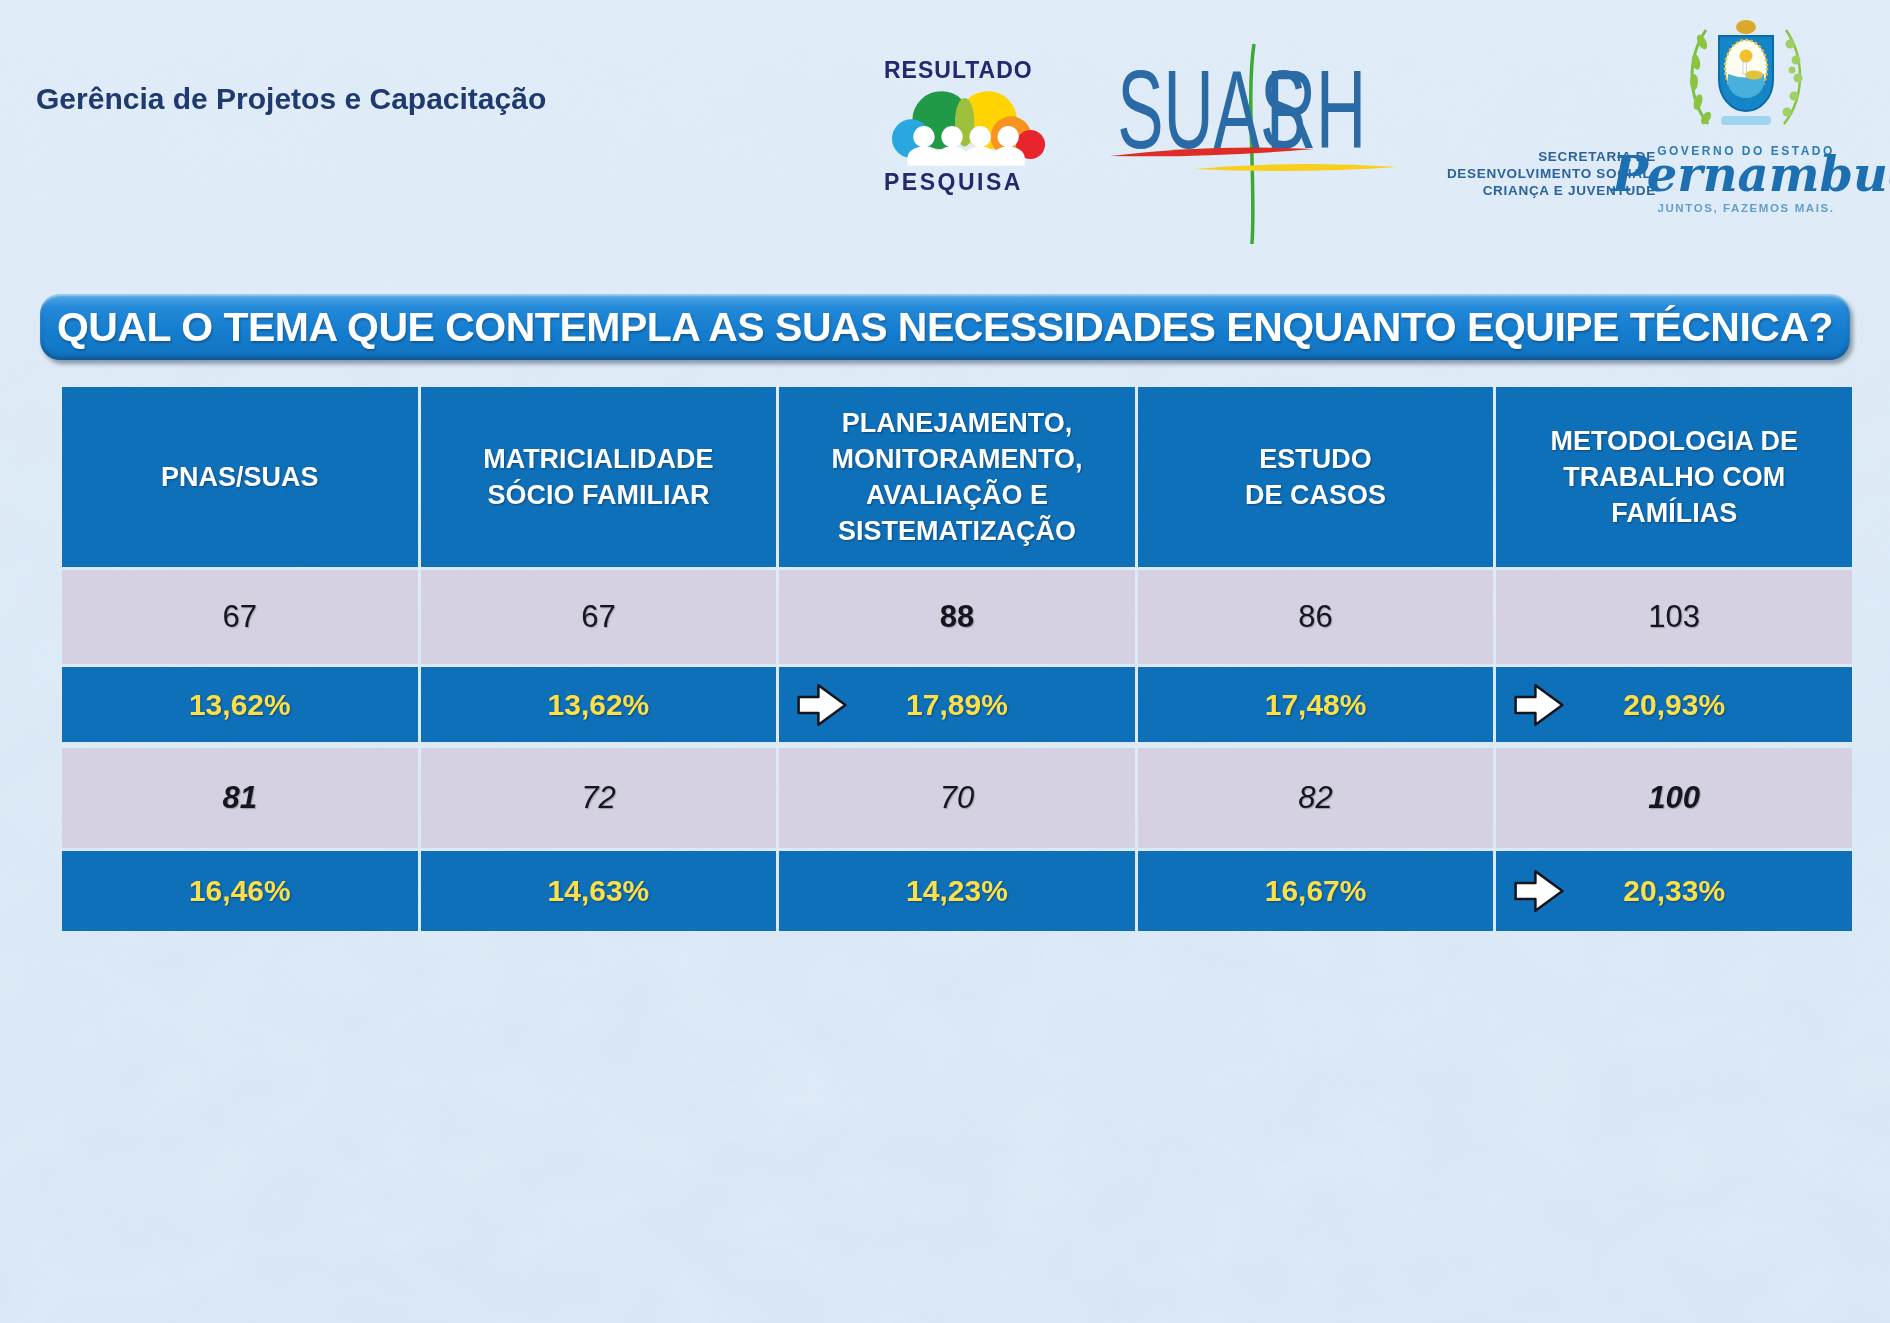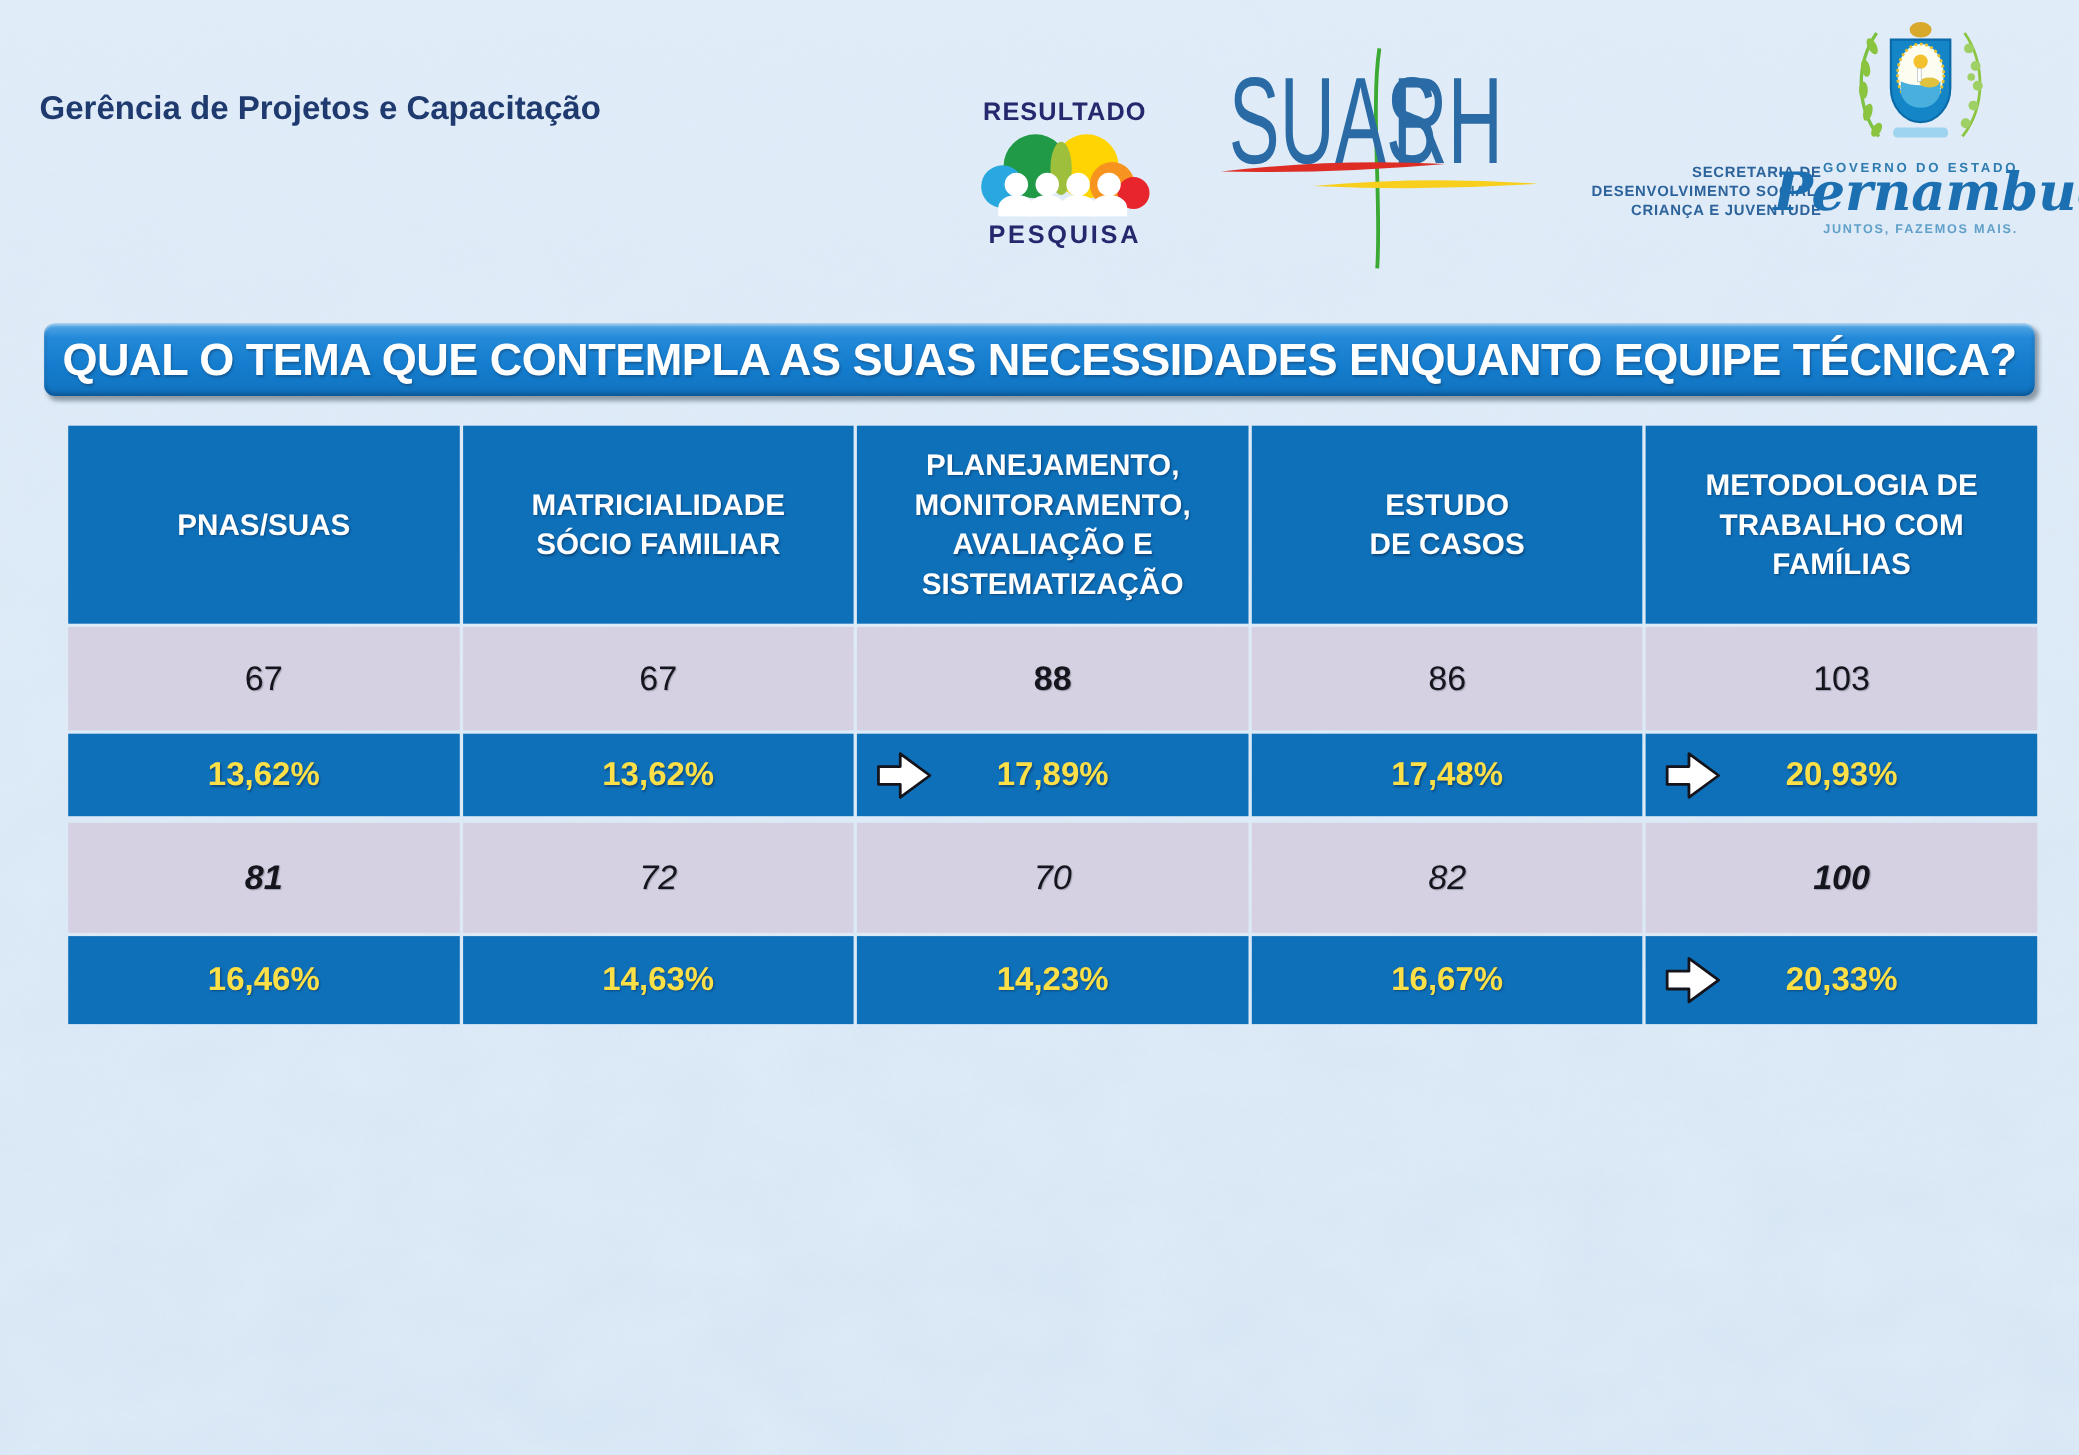--- a/index.html
+++ b/index.html
@@ -4,36 +4,36 @@
 <style>
   html,body{margin:0;padding:0;background:#c7d5e6;}
   .slide{position:relative;width:1890px;height:1323px;overflow:hidden;
          background:linear-gradient(180deg,#e0ebf7 0%,#d7e6f4 55%,#d3e3f3 100%);
          font-family:"Liberation Sans",sans-serif;}
   .bgtex{position:absolute;left:0;top:0;pointer-events:none;}
 
   
   .org{position:absolute;left:36px;top:78px;font-size:30px;font-weight:700;
        color:#1e3a6e;line-height:41px;}
-  .logo-res{position:absolute;left:884px;top:57px;width:168px;text-align:center;
-            color:#26276d;font-weight:700;margin-top:31px;}
+  .logo-res{position:absolute;left:884px;top:57px;width:168px;text-align:left;
+            color:#26276d;font-weight:700;}
   .logo-res .t{font-size:23px;letter-spacing:1px;}
   .logo-res .b{font-size:23px;letter-spacing:2.5px;}
   .logo-res svg{display:block;margin:4px auto 3px;}
   .suasrh{position:absolute;left:1106px;top:36px;}
   .secretaria{position:absolute;left:1426px;top:148px;width:230px;text-align:right;
               font-size:13.5px;font-weight:700;color:#2c639b;letter-spacing:.7px;line-height:17px;}
   .pe{position:absolute;left:1612px;top:12px;width:268px;text-align:center;}
   .pe .gov-label{font-size:12px;color:#2e7cb0;letter-spacing:2.5px;font-weight:700;margin-top:2px;}
   .pe .name{font-family:"DejaVu Serif",serif;font-style:italic;font-weight:700;
             font-size:48px;color:#1c6fb0;line-height:48px;margin-top:-8px;}
   .pe .slogan{font-size:11.5px;color:#61a0c8;letter-spacing:1.6px;margin-top:4px;font-weight:700;}
 
   
-  .title-bar{position:absolute;left:40px;top:294px;width:1810px;height:66px;border-radius:10px;
+  .title-bar{position:absolute;left:40px;top:294px;width:1810px;height:66px;border-radius:20px;
      background:linear-gradient(180deg,#58a9e5 0%,#2389d9 20%,#147ccd 60%,#1173bf 100%);
      box-shadow:3px 4px 4px rgba(96,110,125,.65), inset 0 2px 2px rgba(255,255,255,.45),
                 inset 0 -3px 4px rgba(8,58,110,.5);
      display:flex;align-items:center;justify-content:center;
      color:#fff;font-weight:700;font-size:41px;letter-spacing:-.5px;
      text-shadow:1px 2px 2px rgba(20,60,100,.5);}
 
   
   table.results{position:absolute;left:59px;border-collapse:separate;border-spacing:3px;
                 table-layout:fixed;width:1796px;}

